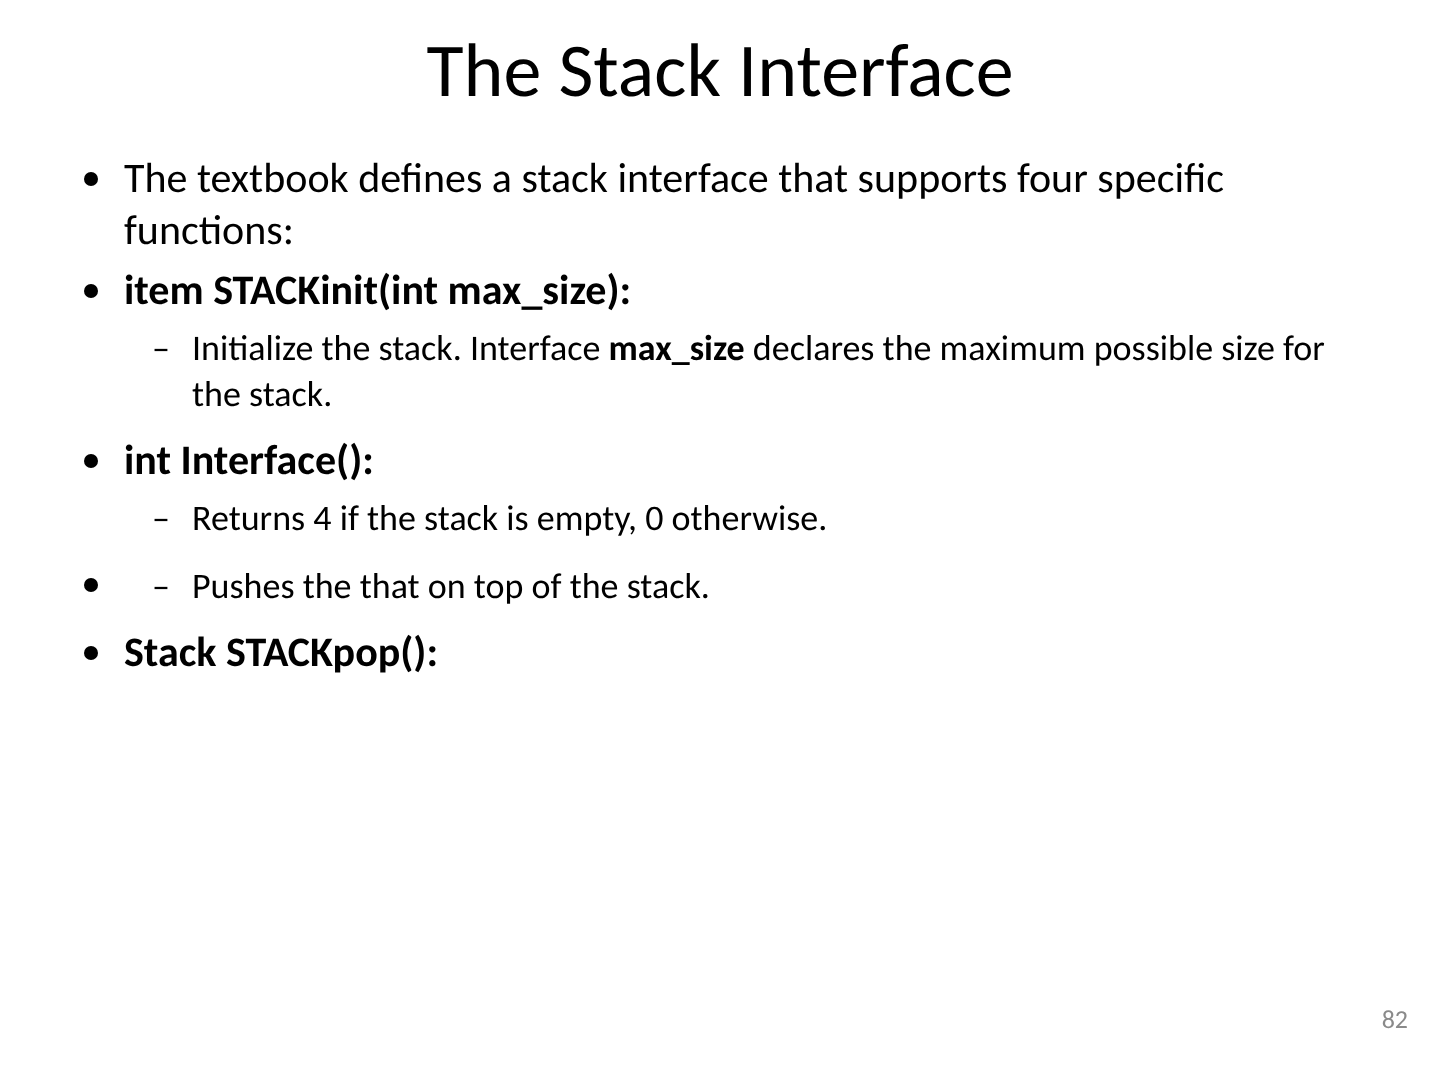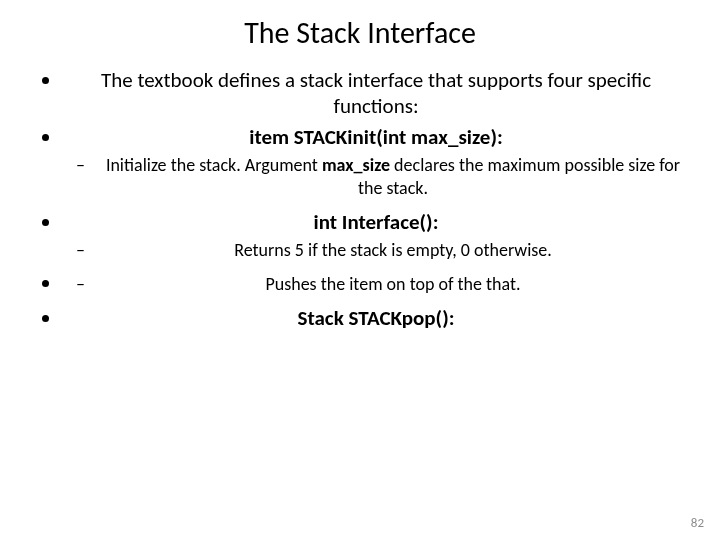--- a/index.html
+++ b/index.html
@@ -15,30 +15,29 @@
   }
   .slide {
     box-sizing: border-box;
     width: 720px;
     height: 540px;
     padding: 12px 30px 0 30px;
     position: relative;
   }
   .title {
     text-align: center;
-    font-size: 30px;
+    font-size: 38px;
     line-height: 1.1;
     margin: 4px 0 18px 0;
     font-weight: 400;
   }
   ul.level1 {
     list-style: disc;
     margin: 0 0 0 10px;
     padding-left: 22px;
-    text-align: center;
   }
   ul.level1 > li {
     font-size: 21px;
     line-height: 1.25;
     margin-bottom: 4px;
   }
   ul.level2 {
     list-style: none;
     margin: 4px 0 8px 0;
     padding-left: 34px;
@@ -50,21 +49,21 @@
     position: relative;
   }
   ul.level2 > li::before {
     content: "–";
     position: absolute;
     left: -20px;
   }
   .b { font-weight: 700; }
   .pagenum {
     position: absolute;
-    bottom: 10px;
+    bottom: 22px;
     right: 16px;
     font-size: 13px;
     color: #8a8a8a;
   }
 </style>
 </head>
 <body>
 
 <div class="slide">
 
@@ -72,35 +71,35 @@
     <span>The Stack Interface</span><br>
   </div>
 
   <ul class="level1">
     <li>The textbook defines a stack interface that supports four specific functions:</li>
 
     <li>
       <span class="b">item STACKinit(int max_size):</span>
       <ul class="level2">
         <li>
-          <span>Initialize the stack. Argument </span><span class="b">max_size</span><span> declares the maximum possible size for the stack.</span>
+          <span>Initialize the stack. Interface </span><span class="b">max_size</span><span> declares the maximum possible size for the stack.</span>
         </li>
       </ul>
     </li>
 
     <li>
       <span class="b">int Interface():</span>
       <ul class="level2">
-        <li>Returns 5 if the stack is empty, 0 otherwise.</li>
+        <li>Returns 4 if the stack is empty, 0 otherwise.</li>
       </ul>
     </li>
 
     <li>
       <ul class="level2">
-        <li>Pushes the item on top of the that.</li>
+        <li>Pushes the that on top of the stack.</li>
       </ul>
     </li>
 
     <li>
       <span class="b">Stack STACKpop():</span>
     </li>
   </ul>
 
   <div class="pagenum">82</div>
 </div>

